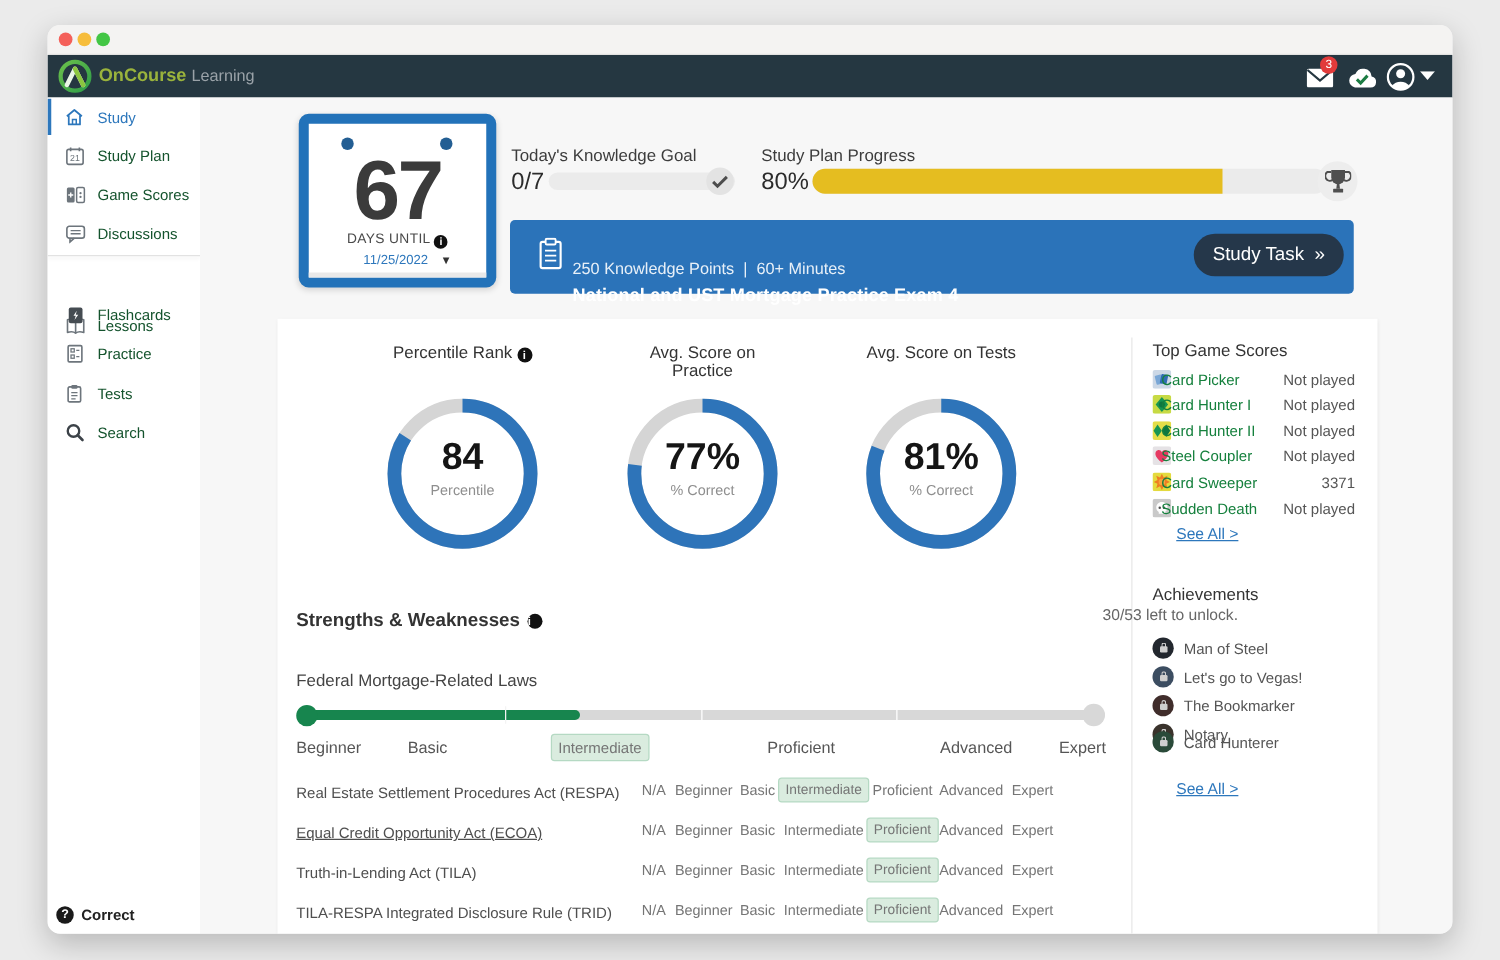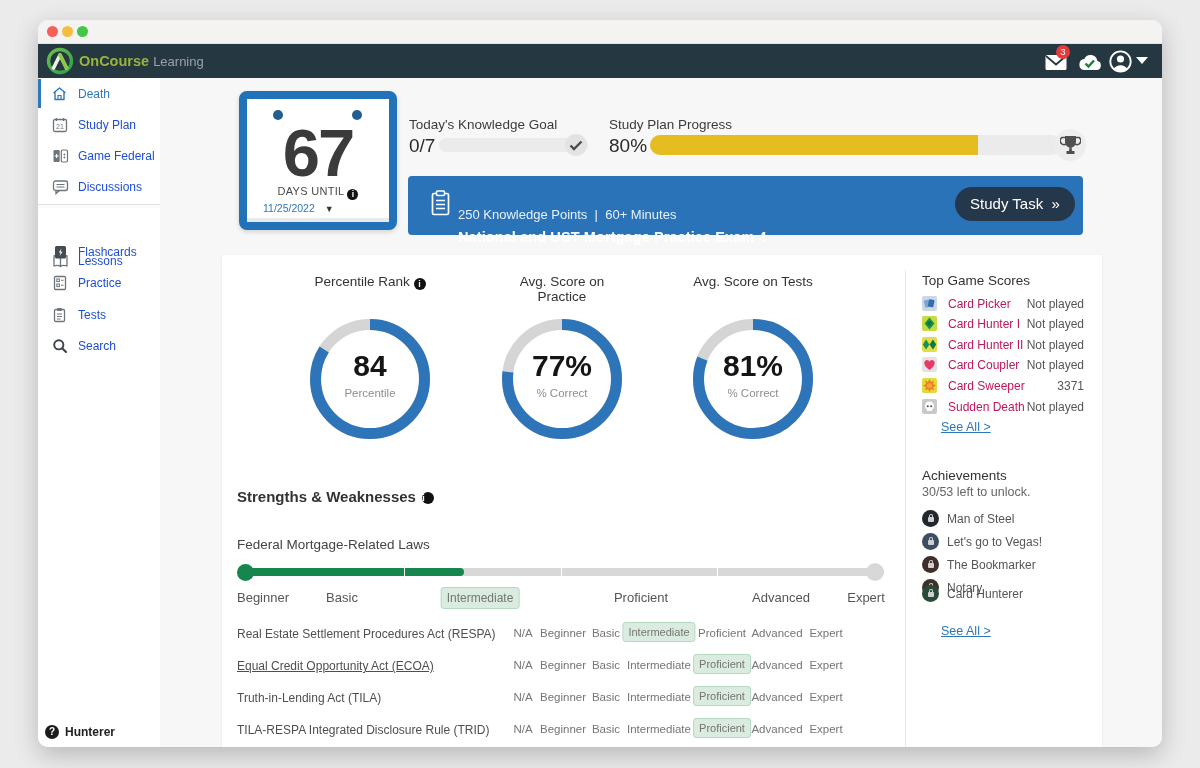--- a/index.html
+++ b/index.html
@@ -3,50 +3,50 @@
 <meta charset="utf-8">
 <style>
 *{margin:0;padding:0;box-sizing:border-box;}
 html,body{width:1200px;height:768px;overflow:hidden;background:#ebebeb;font-family:"Liberation Sans",sans-serif;}
 .window{position:absolute;left:38px;top:20px;width:1124px;height:727px;background:#f7f7f7;border-radius:10px;box-shadow:0 8px 24px rgba(0,0,0,.22);overflow:hidden;}
 .titlebar{position:absolute;left:0;top:0;width:100%;height:24px;background:#f4f3f2;border-bottom:1px solid #e3e2e1;}
 .dot{position:absolute;top:6px;width:11px;height:11px;border-radius:50%;}
 .navbar{position:absolute;left:0;top:24px;width:100%;height:34px;background:#253741;}
 .sidebar{position:absolute;left:0;top:58px;width:122px;height:669px;background:#fff;}
 .sideitem{position:absolute;left:0;width:122px;height:30px;}
-.sideitem .lbl{position:absolute;left:40px;top:50%;transform:translateY(-50%);font-size:12px;color:#1d4ed8;}
+.sideitem .lbl{position:absolute;left:40px;top:50%;transform:translateY(-50%);font-size:12px;color:#14532d;}
 .sideitem svg{position:absolute;left:14px;top:50%;transform:translateY(-50%);}
 .active .lbl{color:#2d77bc;font-weight:bold;}
 .sidediv{position:absolute;left:0;top:126px;width:122px;height:1px;background:#e2e2e2;box-shadow:0 2px 3px rgba(0,0,0,.08);}
 .main{position:absolute;left:122px;top:58px;width:1002px;height:669px;background:#f7f7f7;}
 
 .calcard{position:absolute;left:199px;top:71px;width:158px;height:139px;background:#fff;border:8px solid #2272b9;border-radius:8px;box-shadow:0 2px 5px rgba(0,0,0,.15);}
 .caldot{position:absolute;top:18px;width:10px;height:10px;border-radius:50%;background:#235e93;}
 .cal67{position:absolute;left:0;top:22px;width:100%;text-align:center;font-size:67px;font-weight:bold;color:#3b3b3b;line-height:63px;letter-spacing:-2px;}
 .caldays{position:absolute;left:0;top:86px;width:100%;text-align:center;font-size:11px;color:#4a4a4a;letter-spacing:.3px;}
-.caldate{position:absolute;left:0;top:103px;width:100%;text-align:left;font-size:10.5px;color:#2d77bc;padding-left:16px;}
+.caldate{position:absolute;left:0;top:103px;width:100%;text-align:center;font-size:10.5px;color:#2d77bc;padding-left:16px;}
 .goal-label{position:absolute;font-size:13.5px;color:#3c3c3c;}
 .goal-num{position:absolute;font-size:19px;color:#2b2b2b;}
 .bar{position:absolute;border-radius:99px;background:#ebebeb;}
 .banner{position:absolute;left:370px;top:156px;width:675px;height:59px;background:#2b73b9;border-radius:4px;}
 .banner .t1{position:absolute;left:88px;top:11px;font-size:14.5px;font-weight:bold;color:#fff;letter-spacing:.1px;}
 .banner .t2{position:absolute;left:88px;top:30px;font-size:13px;color:#e8f0f8;}
 .studybtn{position:absolute;left:547px;top:11px;width:120px;height:34px;background:#25374a;border-radius:17px;color:#fff;font-size:15px;text-align:center;line-height:34px;}
 
 .card{position:absolute;left:62px;top:177px;width:880px;height:492px;background:#fff;box-shadow:0 1px 3px rgba(0,0,0,.07);}
 .donut-h{position:absolute;font-size:13.5px;color:#333;text-align:center;line-height:15px;}
 .donut{position:absolute;width:124px;height:124px;}
 .donut .big{position:absolute;left:0;width:100%;text-align:center;font-weight:bold;font-size:30px;color:#151515;top:32px;}
 .donut .sub{position:absolute;left:0;width:100%;text-align:center;font-size:11.5px;color:#8e8e8e;top:70px;}
 .chip{background:#daecdf;border:1px solid #b5d9c3;border-radius:3px;color:#1e7f4b;}
 .rowlbl{position:absolute;left:15px;font-size:12px;color:#4f4f4f;}
 .coltxt{position:absolute;transform:translateX(-50%);font-size:11.5px;color:#757575;white-space:nowrap;}
 .gitem{position:absolute;left:700px;width:162px;height:16px;}
 .gitem .gico{position:absolute;left:0;top:0;}
-.gitem .gname{position:absolute;left:26px;top:1px;font-size:12px;color:#be185d;}
+.gitem .gname{position:absolute;left:7px;top:1px;font-size:12px;color:#15803d;}
 .gitem .gval{position:absolute;right:0;top:1px;font-size:12px;color:#555;text-align:right;}
 .aitem{position:absolute;left:700px;width:165px;height:18px;}
 .aico{position:absolute;left:0;top:0;width:17px;height:17px;border-radius:50%;}
 .aico:after{content:"";position:absolute;left:5.5px;top:7px;width:6px;height:5px;border-radius:1px;background:#cfcfcf;}
 .aico:before{content:"";position:absolute;left:6.5px;top:4px;width:4px;height:5px;border-radius:2.5px 2.5px 0 0;border:1px solid #cfcfcf;border-bottom:none;box-sizing:border-box;}
 .aname{position:absolute;left:25px;top:2px;font-size:12px;color:#555;}
 .seeall{color:#2d77bc;text-decoration:underline;font-size:12.5px;}
 </style>
 </head>
 <body>
@@ -90,39 +90,39 @@
         <path d="M0 0 L12 0 L6 7 Z" fill="#fff"></path>
       </svg>
   </div>
   <div class="sidebar" id="sidebar">
     <div style="position:absolute;left:0;top:1px;width:3px;height:29px;background:#2d77bc;"></div>
     <div class="sideitem active" style="top:1px;">
       <svg width="17" height="17" viewBox="0 0 17 17" style="left:13px;">
           <path d="M2.5 7.5 L8.5 2.5 L14.5 7.5 M4 6.8 V14 H13 V6.8" fill="none" stroke="#2d77bc" stroke-width="1.4" stroke-linejoin="round"></path>
           <path d="M7 14 V10 H10 V14" fill="none" stroke="#2d77bc" stroke-width="1.2"></path>
         </svg>
-      <div class="lbl" style="font-weight:normal;">Death</div>
+      <div class="lbl" style="font-weight:normal;">Study</div>
     </div>
     <div class="sideitem" style="top:32px;">
       <svg width="16" height="16" viewBox="0 0 16 16">
           <rect x="1.5" y="2.5" width="13" height="12" rx="1.5" fill="none" stroke="#6d757c" stroke-width="1.3"></rect>
           <path d="M4.5 1 V4 M11.5 1 V4" stroke="#6d757c" stroke-width="1.3"></path>
           <text x="8" y="12" font-size="7" fill="#6d757c" text-anchor="middle" font-family="Liberation Sans">21</text>
         </svg>
       <div class="lbl">Study Plan</div>
     </div>
     <div class="sideitem" style="top:63px;">
       <svg width="17" height="16" viewBox="0 0 17 16">
           <rect x="1.5" y="2" width="6.2" height="12" rx="1.2" fill="#6d757c"></rect>
           <rect x="9.3" y="2" width="6.2" height="12" rx="1.2" fill="none" stroke="#6d757c" stroke-width="1.2"></rect>
           <path d="M4.6 6 V10 M2.6 8 H6.6" stroke="#fff" stroke-width="1.1"></path>
           <circle cx="12.4" cy="6.5" r="0.9" fill="#6d757c"></circle>
           <circle cx="12.4" cy="9.5" r="0.9" fill="#6d757c"></circle>
         </svg>
-      <div class="lbl">Game Federal</div>
+      <div class="lbl">Game Scores</div>
     </div>
     <div class="sideitem" style="top:94px;">
       <svg width="17" height="16" viewBox="0 0 17 16">
           <rect x="1.5" y="2" width="14" height="9.5" rx="2" fill="none" stroke="#6d757c" stroke-width="1.3"></rect>
           <path d="M4 11.5 L4 14.5 L7.5 11.5" fill="none" stroke="#6d757c" stroke-width="1.3"></path>
           <path d="M4.5 5.5 H12.5 M4.5 8 H12.5" stroke="#6d757c" stroke-width="1.1"></path>
         </svg>
       <div class="lbl">Discussions</div>
     </div>
     <div class="sidediv"></div>
@@ -157,21 +157,21 @@
       <div class="lbl">Tests</div>
     </div>
     <div class="sideitem" style="top:253px;">
       <svg width="16" height="16" viewBox="0 0 16 16">
           <circle cx="6.8" cy="6.8" r="4.6" fill="none" stroke="#3c4248" stroke-width="1.9"></circle>
           <path d="M10.2 10.2 L14 14" stroke="#3c4248" stroke-width="2.1" stroke-linecap="round"></path>
         </svg>
       <div class="lbl">Search</div>
     </div>
     <div style="position:absolute;left:7px;top:647px;width:14px;height:14px;border-radius:50%;background:#1a1a1a;color:#fff;font-size:10px;font-weight:bold;text-align:center;line-height:14px;">?</div>
-    <div style="position:absolute;left:27px;top:647px;font-size:12px;font-weight:bold;color:#222;">Hunterer</div>
+    <div style="position:absolute;left:27px;top:647px;font-size:12px;font-weight:bold;color:#222;">Correct</div>
   </div>
   <div class="main" id="main">
 
     <div class="calcard" style="left:79px;top:13px;">
       <div class="caldot" style="left:26px;top:11px;"></div>
       <div class="caldot" style="left:105px;top:11px;"></div>
       <div class="cal67">67</div>
       <div class="caldays">DAYS UNTIL <span style="display:inline-block;width:11px;height:11px;border-radius:50%;background:#111;color:#fff;font-size:8.5px;line-height:11px;font-weight:bold;vertical-align:-2px;">i</span></div>
       <div class="caldate" style="top:103px;">11/25/2022 <span style="color:#333;font-size:9px;margin-left:7px;">▼</span></div>
         <div style="position:absolute;left:0;bottom:0;width:100%;height:4px;background:#e9e9e9;"></div>
@@ -310,21 +310,21 @@
             <path d="M11 2.5 L14.2 7.5 L11 12.5 L7.5 7.5 Z" fill="#0d7740"></path>
           </svg>
         <div class="gname">Card Hunter II</div>
           <div class="gval">Not played</div>
       </div>
       <div class="gitem" style="top:102px;">
         <svg class="gico" width="15" height="15" viewBox="0 0 15 15">
             <rect width="15" height="15" rx="2" fill="#e5e2e5"></rect>
             <path d="M7.5 13 C1 8.5 1.5 4 4.2 3.2 C6 2.7 7.2 4 7.5 4.8 C7.8 4 9 2.7 10.8 3.2 C13.5 4 14 8.5 7.5 13 Z" fill="#e63a62"></path>
           </svg>
-        <div class="gname">Card Coupler</div>
+        <div class="gname">Steel Coupler</div>
           <div class="gval">Not played</div>
       </div>
       <div class="gitem" style="top:123px;">
         <svg class="gico" width="15" height="15" viewBox="0 0 15 15">
             <rect width="15" height="15" rx="2" fill="#e4da3e"></rect>
             <path d="M7.5 1 L9 4 L12 2.5 L11 6 L14 7.5 L11 9 L12 12.5 L9 11 L7.5 14 L6 11 L3 12.5 L4 9 L1 7.5 L4 6 L3 2.5 L6 4 Z" fill="#ee7e22"></path>
             <circle cx="7.5" cy="7.5" r="2.6" fill="#f6a33c"></circle>
           </svg>
         <div class="gname">Card Sweeper</div>
           <div class="gval">3371</div>
@@ -334,21 +334,21 @@
             <rect width="15" height="15" rx="2" fill="#c9c9c9"></rect>
             <path d="M7.5 2.5 C4.7 2.5 3 4.5 3 7 C3 8.8 4 10 5 10.5 L5 12 H10 L10 10.5 C11 10 12 8.8 12 7 C12 4.5 10.3 2.5 7.5 2.5 Z" fill="#fdfdfd"></path>
             <circle cx="5.8" cy="7.2" r="1" fill="#4a4a4a"></circle>
             <circle cx="9.2" cy="7.2" r="1" fill="#4a4a4a"></circle>
           </svg>
         <div class="gname">Sudden Death</div>
           <div class="gval">Not played</div>
       </div>
       <div class="seeall" style="position:absolute;left:719px;top:165px;">See All &gt;</div>
       <div style="position:absolute;left:700px;top:213px;font-size:13.5px;color:#333;">Achievements</div>
-      <div style="position:absolute;left:700px;top:230px;font-size:12.5px;color:#666;">30/53 left to unlock.</div>
+      <div style="position:absolute;left:660px;top:230px;font-size:12.5px;color:#666;">30/53 left to unlock.</div>
       <div class="aitem" style="top:255px;">
           <div class="aico" style="background:#22272e;"></div>
           <div class="aname">Man of Steel</div>
         </div>
       <div class="aitem" style="top:278px;text-align:right;">
           <div class="aico" style="background:#3c4d61;"></div>
           <div class="aname">Let's go to Vegas!</div>
         </div>
       <div class="aitem" style="top:301px;">
           <div class="aico" style="background:#402d2b;"></div>

